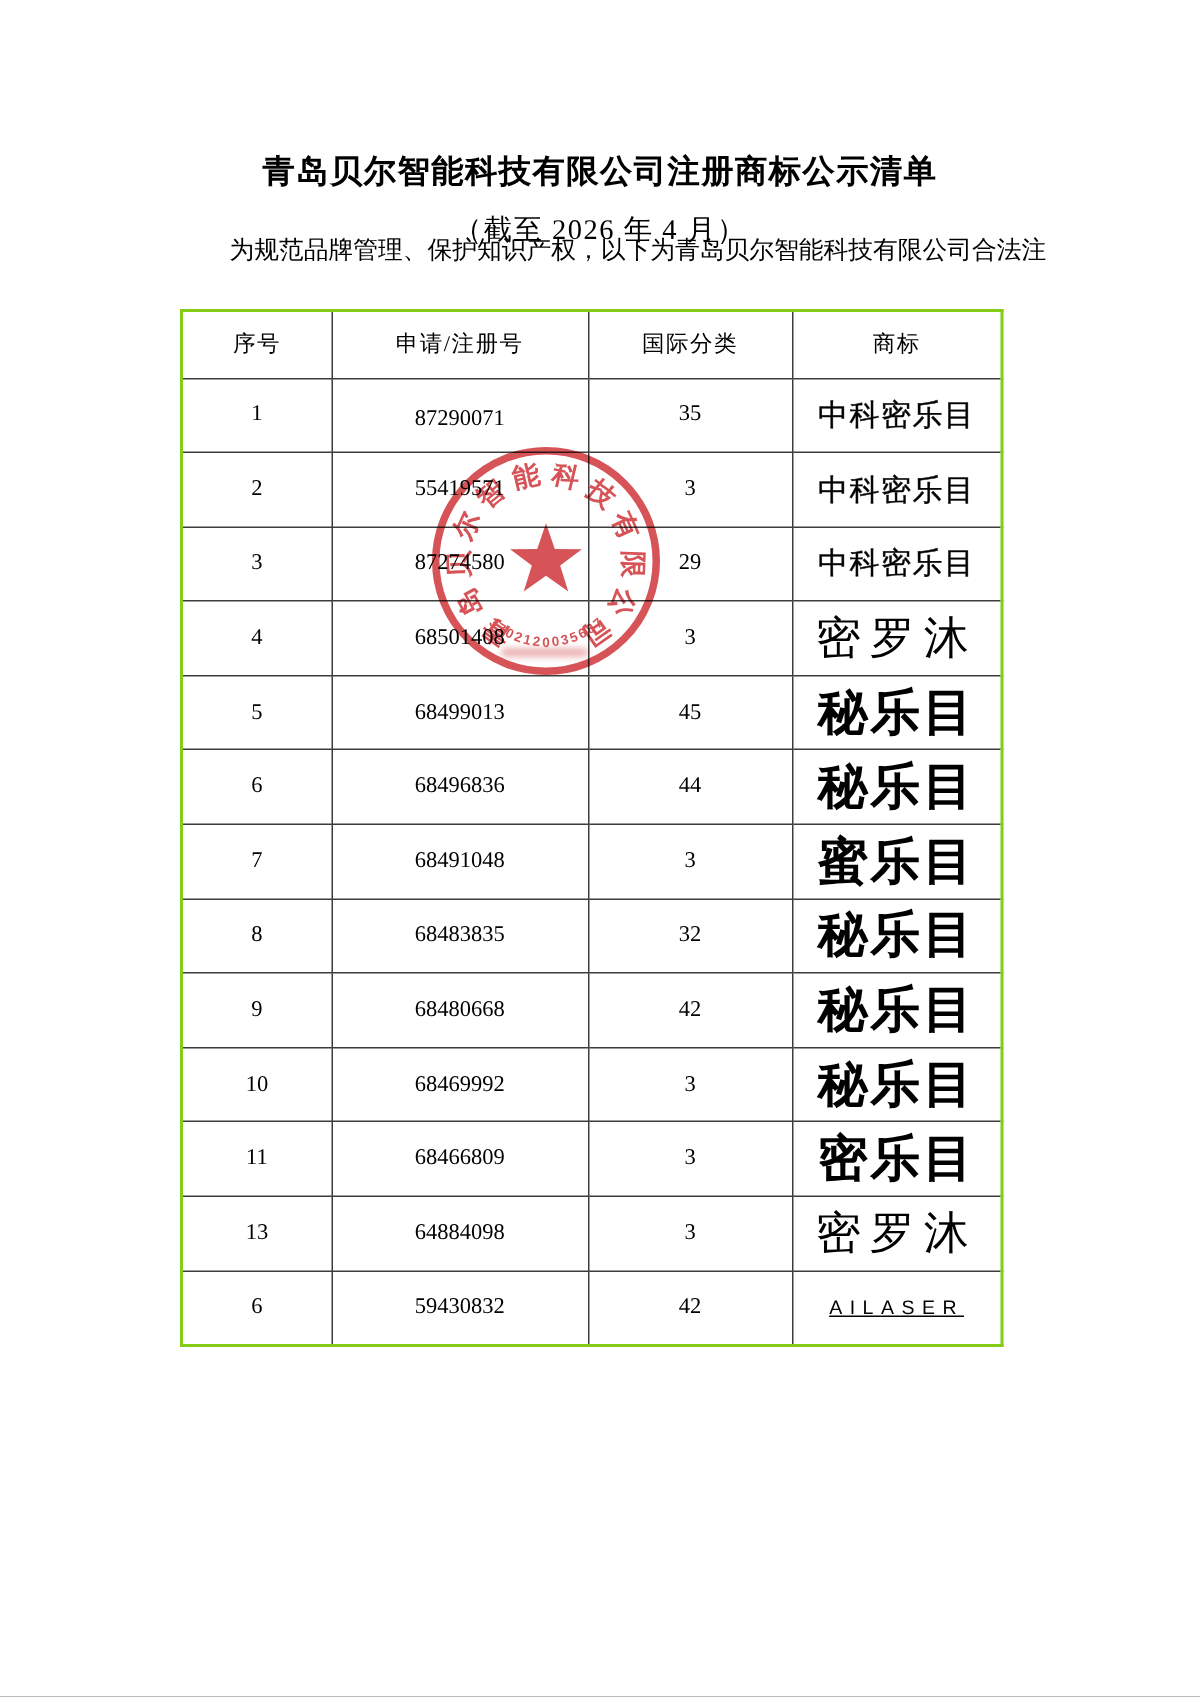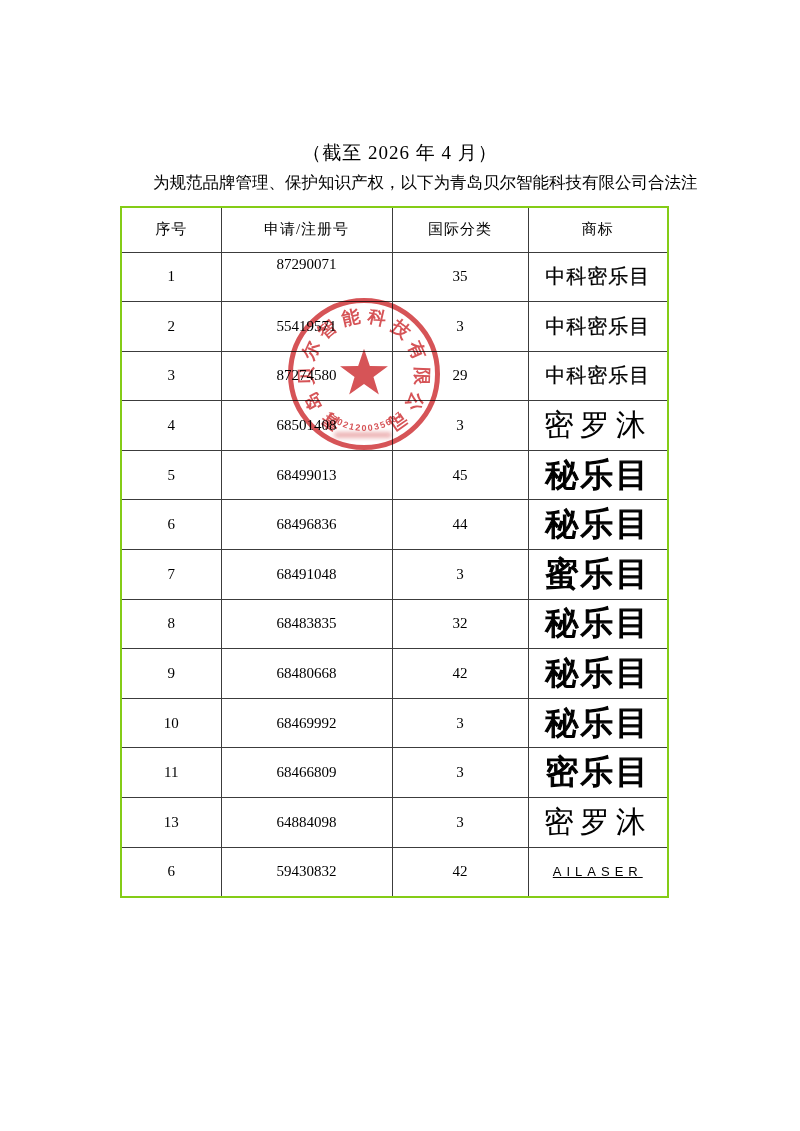--- a/index.html
+++ b/index.html
@@ -16,42 +16,42 @@
     position:absolute;top:99px;left:0;width:100%;
     margin:0;text-align:center;
     font-family:"Liberation Sans", sans-serif;
     font-size:21.5px;font-weight:bold;letter-spacing:1px;color:#000;
   }
   .subtitle{
     position:absolute;top:140px;left:0;width:100%;
     text-align:center;font-size:19px;letter-spacing:1px;color:#000;
   }
   .intro{
-    position:absolute;top:173px;left:120px;width:577px;
+    position:absolute;top:157px;left:120px;width:577px;
     font-size:16.5px;line-height:20.5px;color:#000;
   }
   .intro-line{text-align:justify;text-align-last:justify;white-space:nowrap;}
   .intro-line.indent{text-indent:33px;}
 
   table.tm-table{
     position:absolute;top:206px;left:120px;width:547px;
     border-collapse:collapse;table-layout:fixed;
     background:transparent;
   }
   .tm-table td,.tm-table th{
     border:1px solid #3c3c3c;
     padding:0;text-align:center;vertical-align:middle;
     font-weight:normal;color:#000;overflow:hidden;
   }
   .tm-table{border:2px solid #84cc16;}
   .tm-table tr.hrow{height:45px;}
   .tm-table tr.r{height:49.6px;}
   .tm-table th{font-size:15px;letter-spacing:1px;}
   .cell-seq,.cell-reg,.cell-intl{font-size:15px;font-family:"Liberation Serif",serif;}
-  .cell-reg.align-top{vertical-align:top;padding-top:3px;}
+  .cell-reg.align-top{vertical-align:top;padding-top:18px;}
   .mark-hei{
     font-family:"Liberation Sans",sans-serif;
     font-size:20px;letter-spacing:1px;color:#1a1a1a;
     -webkit-text-stroke:0.3px #1a1a1a;
   }
   .mark-heavy{
     font-family:"Liberation Sans",sans-serif;
     font-size:33px;font-weight:900;letter-spacing:2px;color:#000;
     -webkit-text-stroke:1.2px #000;
   }
@@ -95,20 +95,21 @@
   .stamp-smudge{
     position:absolute;left:46px;top:134px;width:58px;height:6px;
     background:#d03a3e;border-radius:3px;opacity:0.45;filter:blur(2px);
   }
 </style>
 </head>
 <body>
 
 <div class="page">
 
+  <h1 class="title">青岛贝尔智能科技有限公司注册商标公示清单</h1>
   <div class="subtitle">（截至 2026 年 4 月）</div>
 
   <div class="intro">
     <div class="intro-line indent">为规范品牌管理、保护知识产权，以下为青岛贝尔智能科技有限公司合法注</div>
   </div>
 
   <table class="tm-table">
     <colgroup>
       <col style="width:100px">
         <col style="width:171px">

